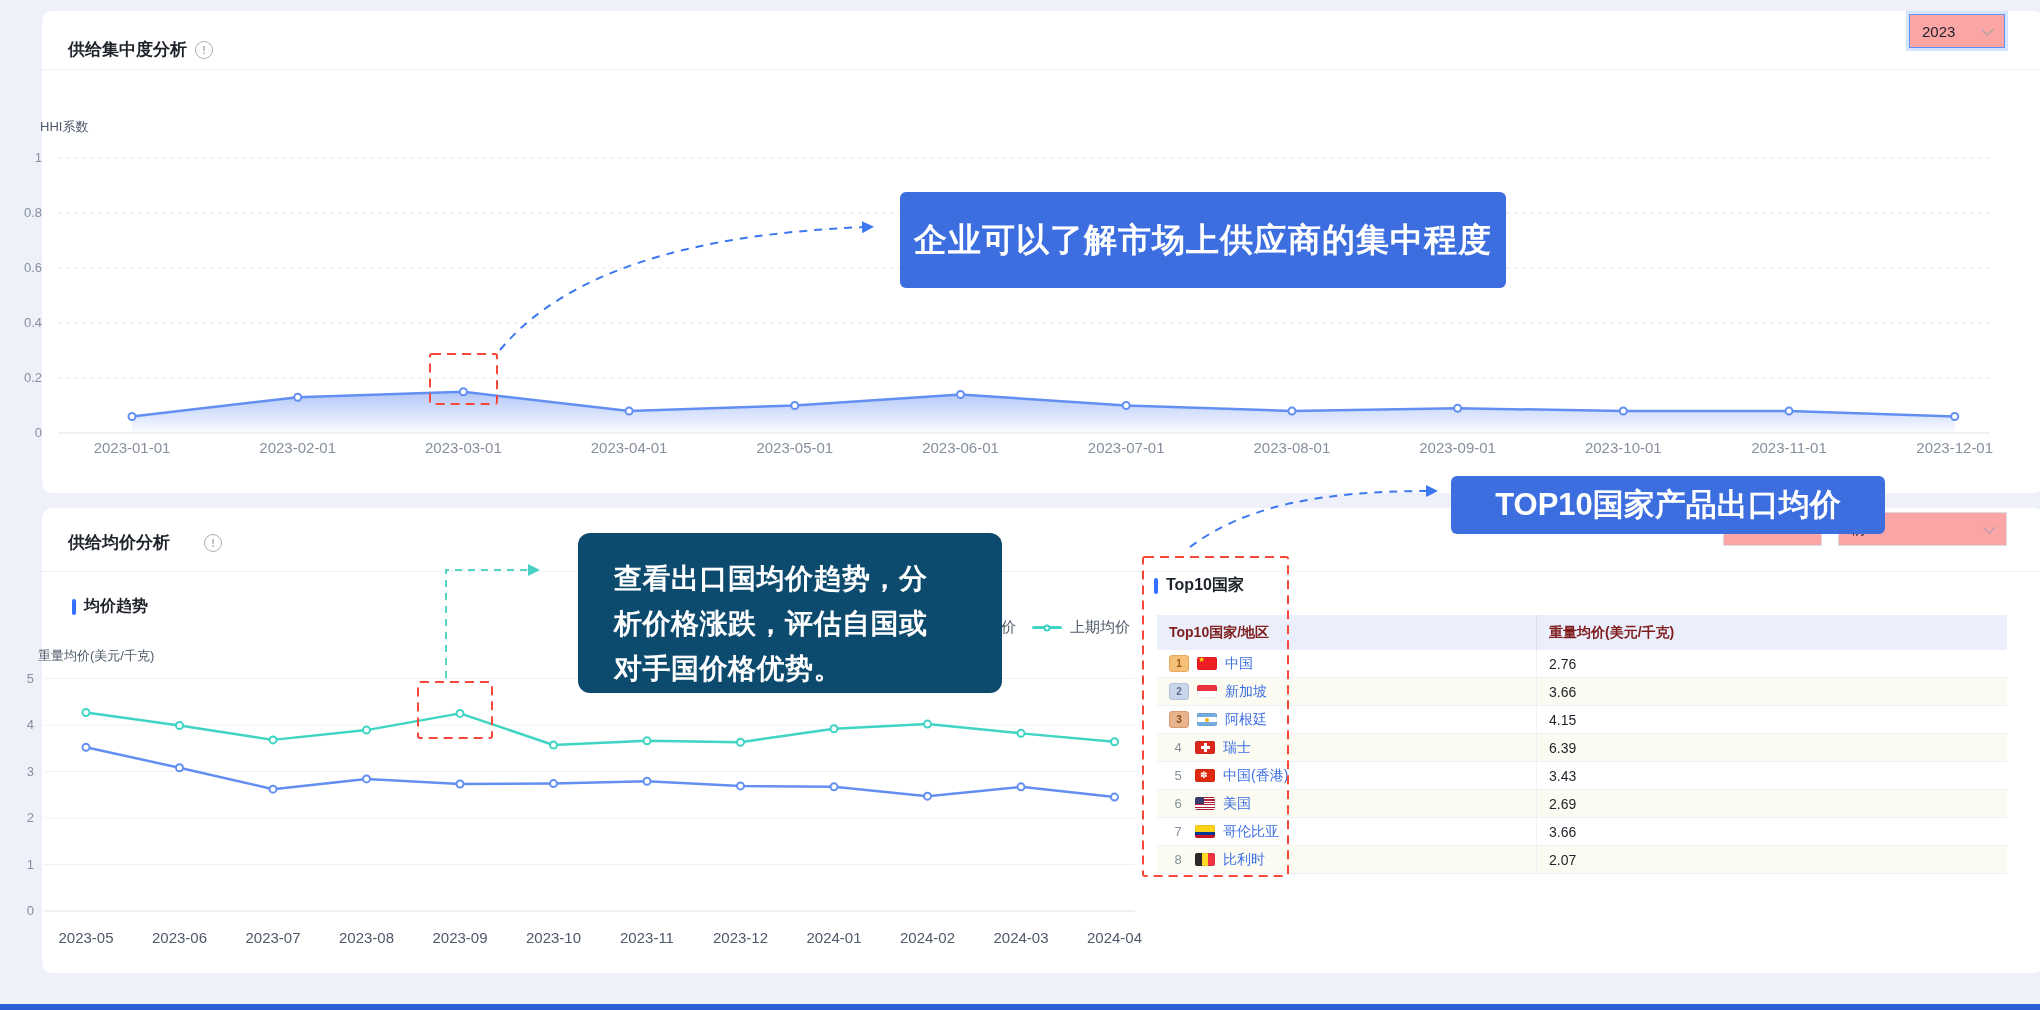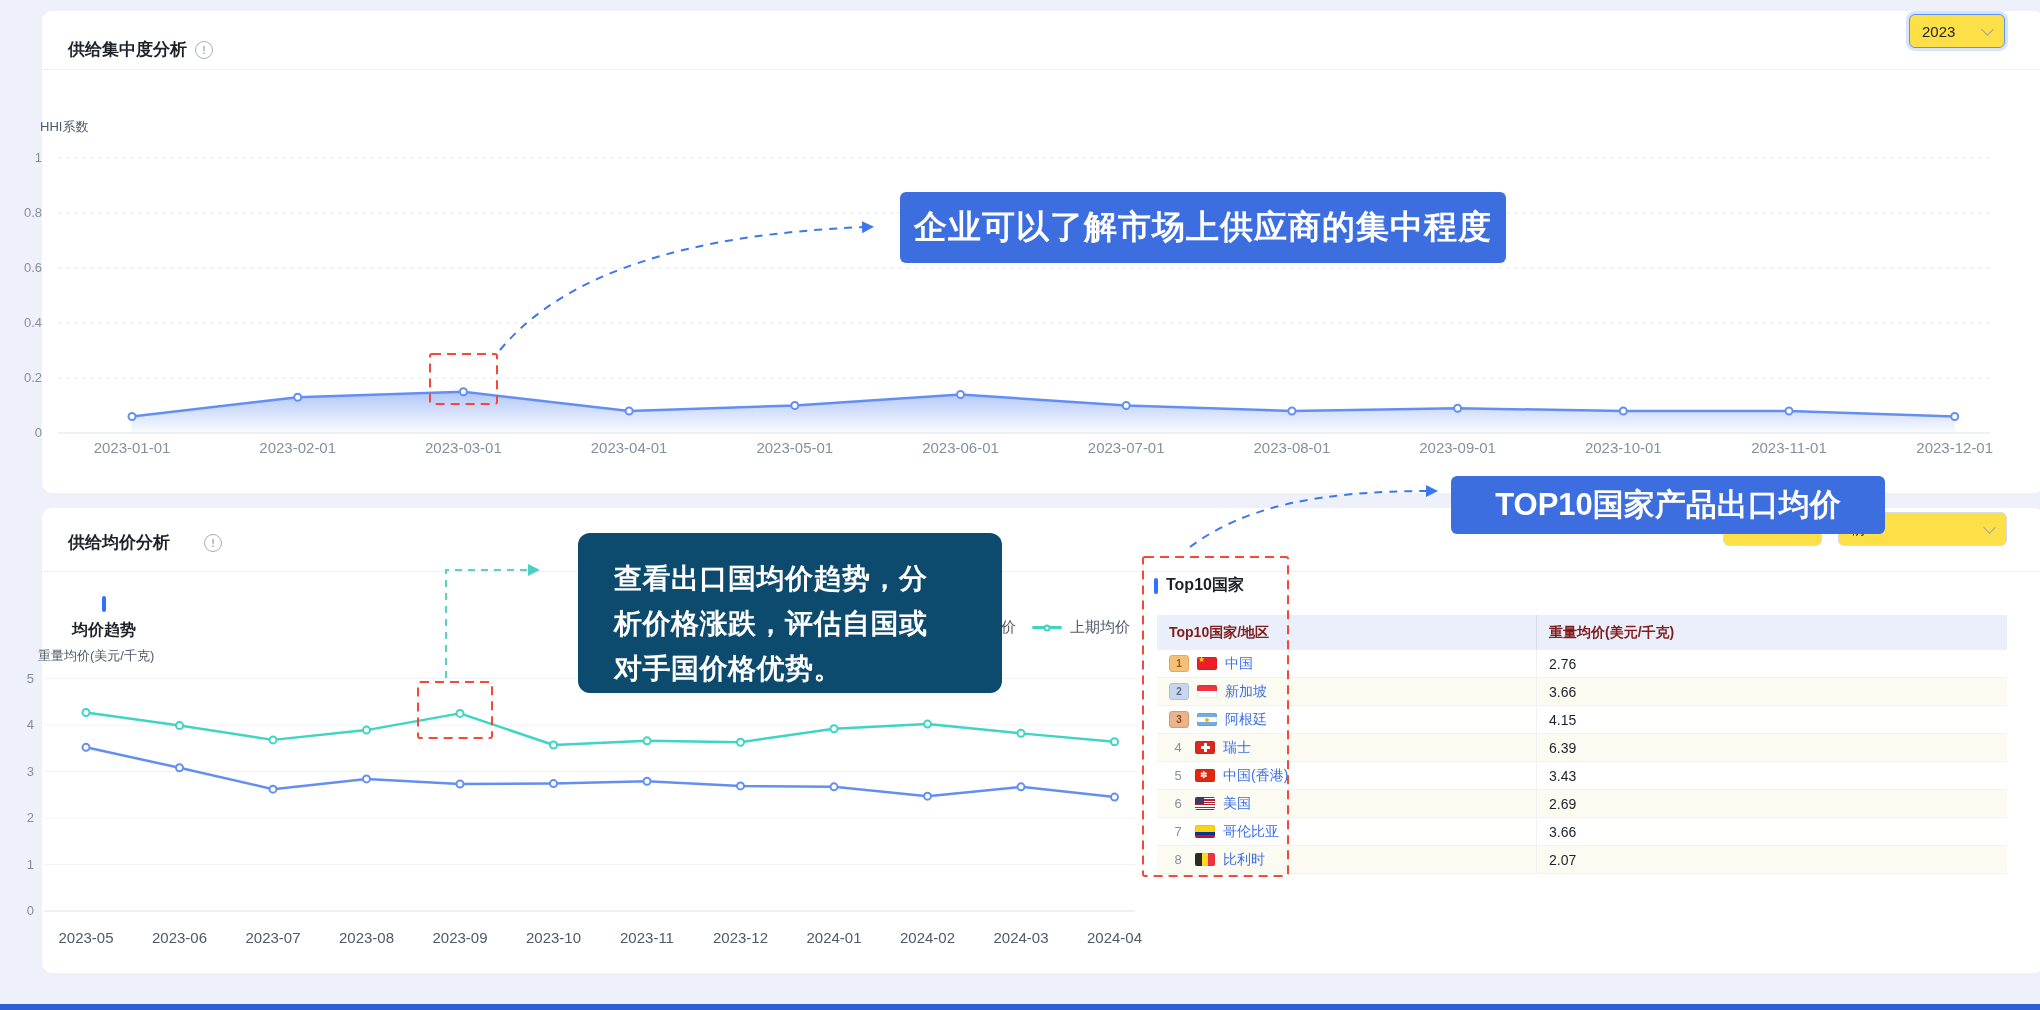--- a/index.html
+++ b/index.html
@@ -10,33 +10,33 @@
     -webkit-font-smoothing:antialiased;
   }
   .card{position:absolute;background:#fff;border-radius:10px;margin-left:32px;}
   #card1{left:10px;top:11px;width:2002px;height:482px;}
   #card2{left:10px;top:508px;width:2002px;height:465px;}
   .card-title{position:absolute;font-size:17px;font-weight:700;color:#1D2129;display:flex;align-items:center;gap:8px;}
   .info-icon{width:16px;height:16px;border:1.5px solid #A9AEB8;border-radius:50%;color:#A9AEB8;
     font-size:11px;font-weight:700;display:inline-flex;align-items:center;justify-content:center;}
   .info-icon::after{content:"!";}
   .divider{position:absolute;left:0;width:2002px;height:1px;background:#F0F1F5;}
-  .select{position:absolute;background:#fde047;border:1px solid #D9DCE3;border-radius:6px;
+  .select{position:absolute;background:#fca5a5;border:1px solid #D9DCE3;border-radius:0;
     display:flex;align-items:center;justify-content:space-between;padding:8px 12px;box-sizing:border-box;
     font-size:15px;color:#1D2129;}
   .select.focused{border:1.5px solid #5E93F6;box-shadow:0 0 0 3px rgba(94,147,246,0.25);}
   .chev{width:8px;height:8px;border-right:1.6px solid #9AA0AC;border-bottom:1.6px solid #9AA0AC;
     transform:rotate(45deg);margin-top:-4px;flex:none;}
-  .sub-title{position:absolute;display:flex;align-items:center;gap:8px;font-size:16px;font-weight:700;color:#1D2129;flex-direction:column;}
+  .sub-title{position:absolute;display:flex;align-items:center;gap:8px;font-size:16px;font-weight:700;color:#1D2129;}
   .blue-bar{width:4px;height:16px;background:#3370FF;border-radius:2px;flex:none;}
   svg.layer{position:absolute;left:0;top:0;pointer-events:none;}
   #charts-svg{z-index:5;}
   #anno-svg{z-index:40;}
   .callout{position:absolute;z-index:30;color:#fff;font-weight:700;box-sizing:border-box;}
-  #callout1{left:900px;top:192px;width:606px;height:71px;background:#3D6EE0;border-radius:6px;
+  #callout1{left:900px;top:192px;width:606px;height:96px;background:#3D6EE0;border-radius:6px;
     font-size:33px;display:flex;align-items:center;justify-content:center;letter-spacing:1px;}
   #callout2{left:1451px;top:476px;width:434px;height:58px;background:#3D6EE0;border-radius:6px;
     font-size:31px;display:flex;align-items:center;justify-content:center;}
   #callout3{left:578px;top:503px;width:424px;height:160px;background:#0c4a6e;border-radius:12px;
     font-size:28px;line-height:45px;padding:23px 0 0 36px;letter-spacing:0.5px;margin-top:30px;}
   #callout3 .inner{width:316px;word-break:break-all;}
   #legend{position:absolute;left:948px;top:618px;z-index:4;display:flex;gap:16px;align-items:center;
     font-size:15px;color:#4E5969;}
   .legend-item{display:flex;align-items:center;gap:8px;}
   .lmark{width:30px;height:3px;border-radius:2px;position:relative;flex:none;}

